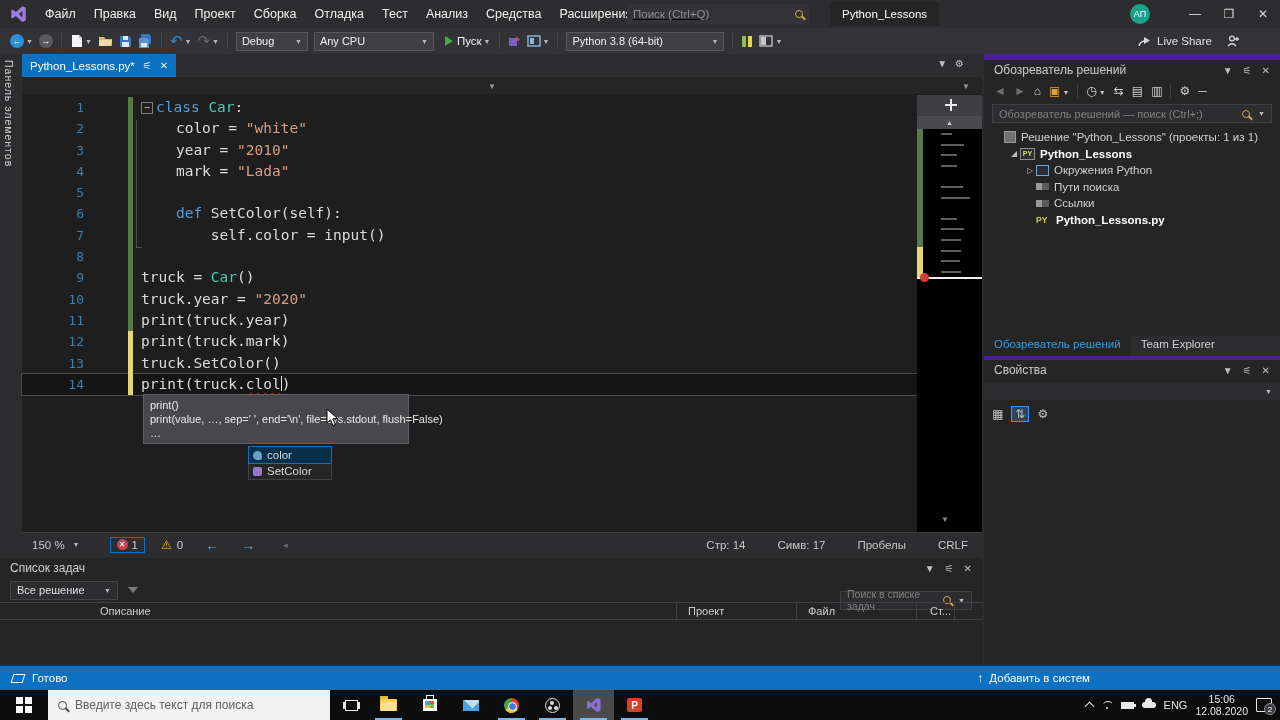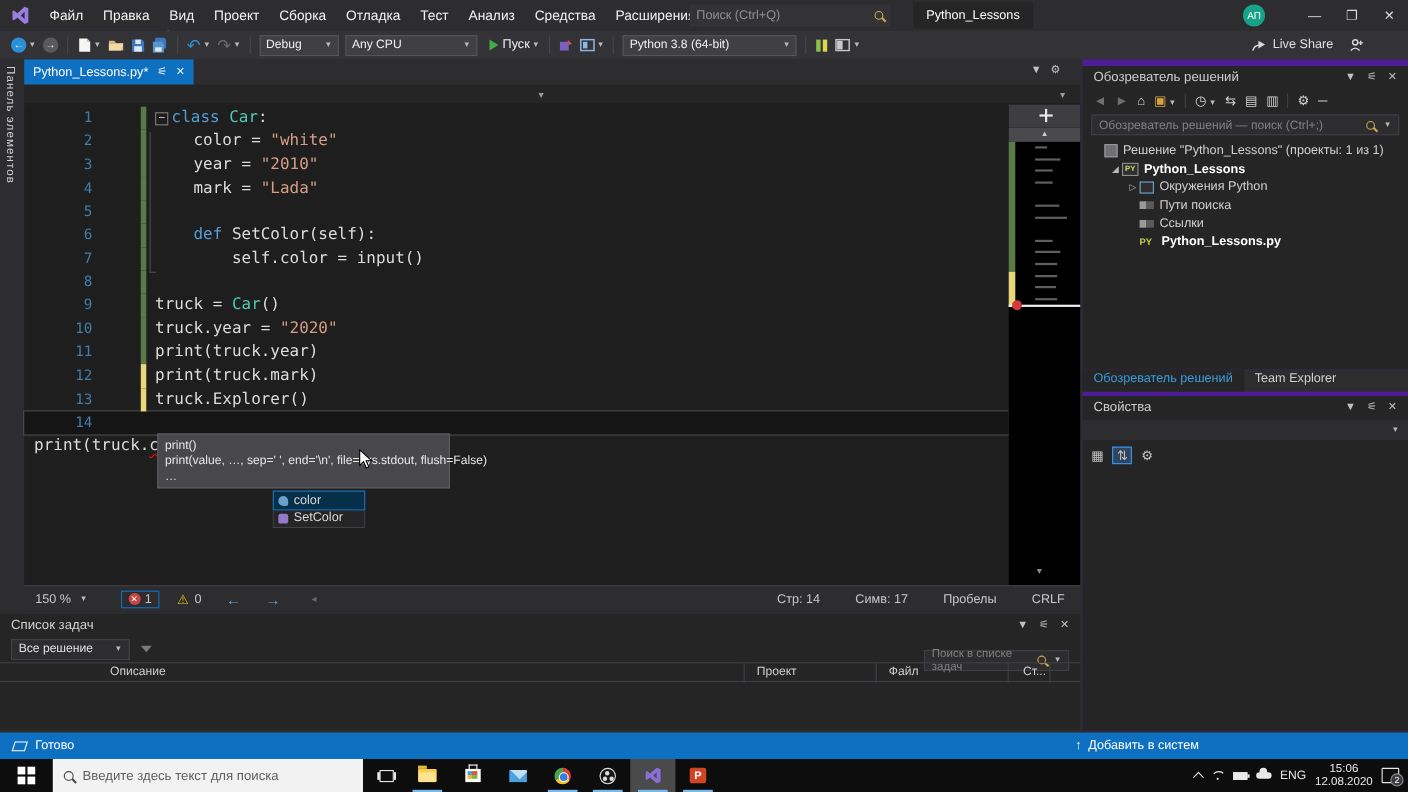--- a/index.html
+++ b/index.html
@@ -6,21 +6,21 @@
   html,body { width:1280px; height:720px; overflow:hidden; background:#2d2d30;
     font-family:"Liberation Sans","DejaVu Sans",sans-serif; }
   .abs { position:absolute; }
   #stage { position:relative; width:1280px; height:720px; background:#2d2d30; }
 
   
   #titlebar { left:0; top:0; width:1280px; height:28px; background:#2d2d30; display:flex; align-items:center; }
   #vslogo { width:22px; height:18px; margin:0 6px 0 8px; }
   .menu-item { color:#f1f1f1; font-size:12.5px; padding:0 9px; line-height:28px; cursor:default; }
   #qsearch { position:absolute; left:627px; top:4px; width:182px; height:20px; background:#333337;
-    display:flex; align-items:center; padding:0 6px; }
+    display:flex; align-items:center; padding:0 6px;text-decoration:underline; }
   #qsearch .ph { color:#8f8f8f; font-size:11.5px; flex:1; }
   .mag { width:8px; height:8px; border:1.6px solid #c9a94c; border-radius:50%; position:relative; display:inline-block; }
   .mag::after { content:''; position:absolute; width:5px; height:1.8px; background:#c9a94c;
     transform:rotate(45deg); right:-4px; bottom:-2px; }
   #wintitle { position:absolute; left:830px; top:2px; height:24px; background:#252526; color:#ffffff;
     font-size:11.5px; display:flex; align-items:center; padding:0 12px; }
   #avatar { position:absolute; left:1130px; top:4px; width:20px; height:20px; border-radius:50%;
     background:#17a289; color:#fff; font-size:9px; display:flex; align-items:center; justify-content:center; }
   .capbtn { position:absolute; top:0; width:34px; height:28px; color:#d8d8d8; font-size:12px;
     display:flex; align-items:center; justify-content:center; }
@@ -47,21 +47,21 @@
   #tabwell { left:22px; top:54px; width:960px; height:23px; background:#2d2d30; }
   #tab { position:absolute; left:0; top:0; height:23px; background:#0e70c0; color:#fff;
     display:flex; align-items:center; padding:0 8px; gap:8px; font-size:11.5px; }
   .tabico { font-size:10px; color:#e8f2fb; }
   #tabwell .wellbtns { position:absolute; right:10px; top:4px; color:#c0c0c0; font-size:10px; letter-spacing:8px; }
   #navbar { left:22px; top:77px; width:960px; height:18px; background:#252526; border-bottom:1px solid #1e1e1e; }
   .navcaret { position:absolute; top:5px; color:#9a9a9a; font-size:8px; }
   #codearea { left:22px; top:95px; width:895px; height:437px; background:#1e1e1e; }
   #code-lines { position:absolute; left:0; top:2px; width:100%; }
   .code-row { display:flex; height:21.3px; line-height:21.3px; font-family:"DejaVu Sans Mono",monospace; font-size:14.5px; white-space:pre; }
-  .code-row.current { outline:1px solid #4a4a4a; background:#151515;flex-direction:column; }
+  .code-row.current { outline:1px solid #4a4a4a; background:#151515; }
   .ln { width:74px; text-align:right; padding-right:12px; color:#3f7dab; font-size:13px; }
   .barcol { width:36px; position:relative; }
   .cbar { position:absolute; left:32px; top:0; width:5px; height:100%; }
   .cbar.saved { background:#577a46; }
   .cbar.unsaved { background:#e8d77a; }
   .ltext { padding-left:9px; color:#dcdcdc; }
   .tok-kw { color:#569cd6; } .tok-ty { color:#4ec9b0; } .tok-str { color:#d69d85; } .tok-d { color:#dcdcdc; }
   .tok-err { color:#dcdcdc; text-decoration:underline wavy #e51400 1px; text-underline-offset:3px; }
   .foldbox { display:inline-block; width:12px; height:12px; line-height:10px; border:1px solid #7e7e7e;
     color:#c8c8c8; font-size:10px; text-align:center; margin-right:3px; vertical-align:1px; background:#1e1e1e; }
@@ -377,21 +377,21 @@
         <div class="code-row"><div class="ln">3</div><div class="barcol"><div class="cbar saved"></div></div><div class="ltext"><span class="tok-d">    year = </span><span class="tok-str">"2010"</span></div></div>
         <div class="code-row"><div class="ln">4</div><div class="barcol"><div class="cbar saved"></div></div><div class="ltext"><span class="tok-d">    mark = </span><span class="tok-str">"Lada"</span></div></div>
         <div class="code-row"><div class="ln">5</div><div class="barcol"><div class="cbar saved"></div></div><div class="ltext"></div></div>
         <div class="code-row"><div class="ln">6</div><div class="barcol"><div class="cbar saved"></div></div><div class="ltext"><span class="tok-d">    </span><span class="tok-kw">def</span><span class="tok-d"> SetColor(self):</span></div></div>
         <div class="code-row"><div class="ln">7</div><div class="barcol"><div class="cbar saved"></div></div><div class="ltext"><span class="tok-d">        self.color = input()</span></div></div>
         <div class="code-row"><div class="ln">8</div><div class="barcol"><div class="cbar saved"></div></div><div class="ltext"></div></div>
         <div class="code-row"><div class="ln">9</div><div class="barcol"><div class="cbar saved"></div></div><div class="ltext"><span class="tok-d">truck = </span><span class="tok-ty">Car</span><span class="tok-d">()</span></div></div>
         <div class="code-row"><div class="ln">10</div><div class="barcol"><div class="cbar saved"></div></div><div class="ltext"><span class="tok-d">truck.year = </span><span class="tok-str">"2020"</span></div></div>
         <div class="code-row"><div class="ln">11</div><div class="barcol"><div class="cbar saved"></div></div><div class="ltext"><span class="tok-d">print(truck.year)</span></div></div>
         <div class="code-row"><div class="ln">12</div><div class="barcol"><div class="cbar unsaved"></div></div><div class="ltext"><span class="tok-d">print(truck.mark)</span></div></div>
-        <div class="code-row"><div class="ln">13</div><div class="barcol"><div class="cbar unsaved"></div></div><div class="ltext"><span class="tok-d">truck.Explorer()</span></div></div>
+        <div class="code-row"><div class="ln">13</div><div class="barcol"><div class="cbar unsaved"></div></div><div class="ltext"><span class="tok-d">truck.SetColor()</span></div></div>
         <div class="code-row current"><div class="ln">14</div><div class="barcol"><div class="cbar unsaved"></div></div><div class="ltext"><span class="tok-d">print(truck.</span><span class="tok-err">clol</span><span class="tcaret"></span><span class="tok-d">)</span></div></div>
       </div>
   </div>
   <div id="foldguide" class="abs"></div>
 
   <div id="mapcol" class="abs">
     <div id="mapsplit">
       <div class="pluscross">
         <div style="left:5px;top:0;width:2px;height:12px"></div>
         <div style="left:0;top:5px;width:12px;height:2px"></div>

